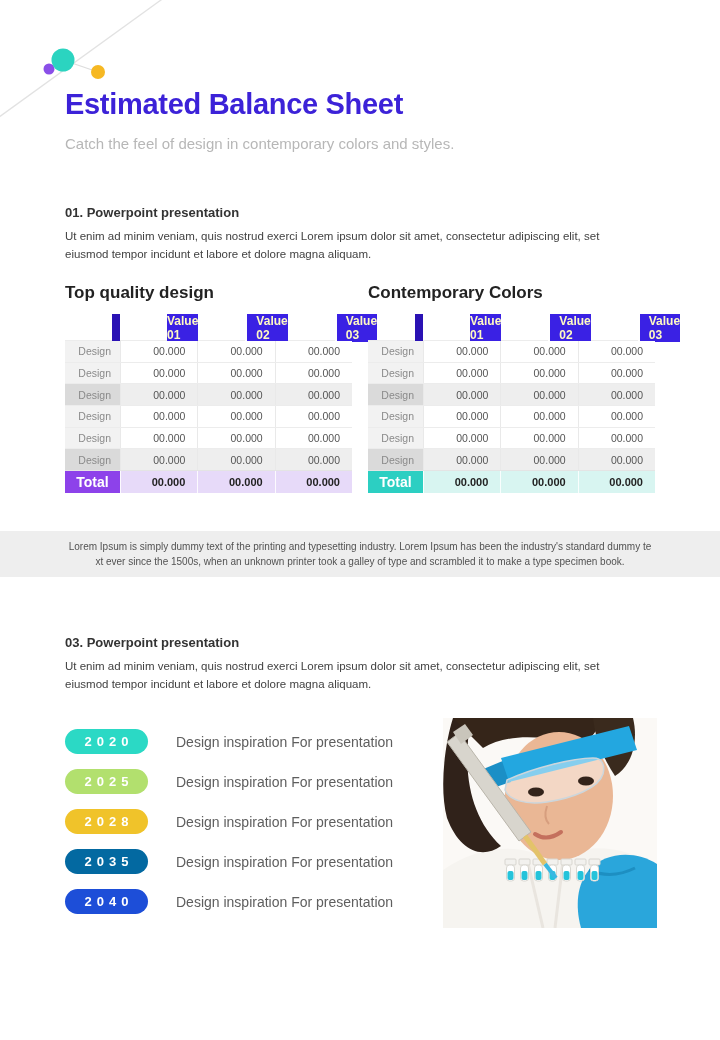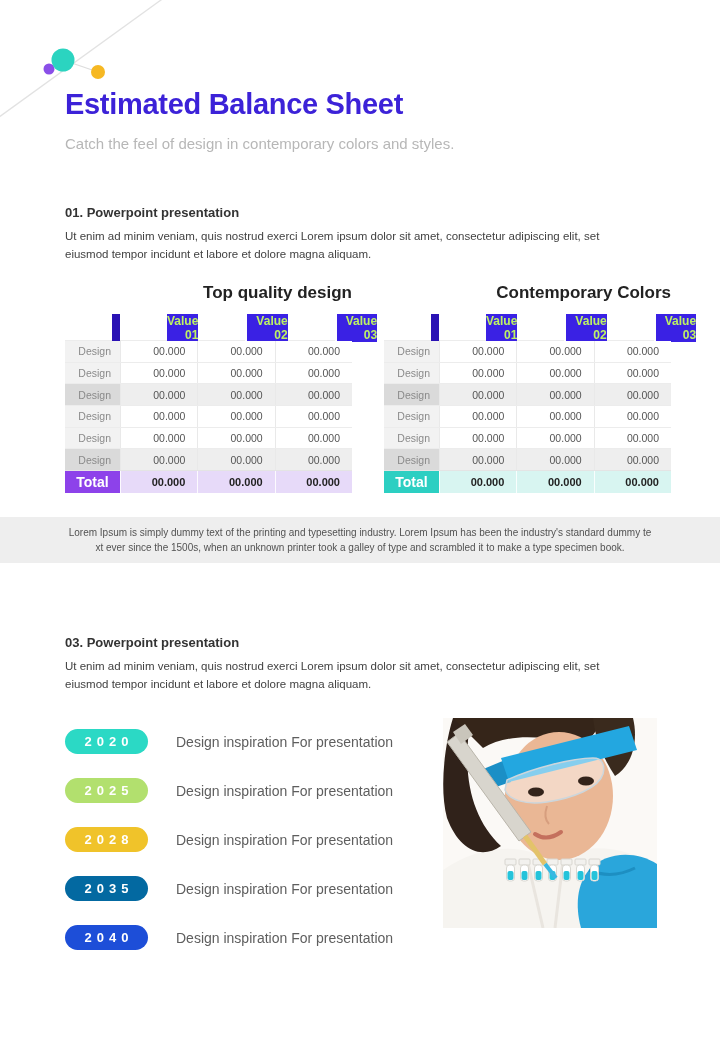--- a/index.html
+++ b/index.html
@@ -17,45 +17,45 @@
   #title { left:65px; top:88px; font-size:29px; font-weight:800; color:#3c22d8; letter-spacing:-0.3px; }
   #subtitle { left:65px; top:135px; font-size:15px; color:#b7b7b7; }
 
   
   .sec-heading { font-size:13px; font-weight:bold; color:#333; }
   .sec-body { font-size:11.5px; color:#424242; line-height:1.55; width:566px; margin-top:8px; }
   #section-01 { left:65px; top:205px; }
   #section-02 { left:65px; top:635px; }
 
   
-  #tables-row { left:65px; top:283px; width:590px; display:flex; gap:32px;text-align:right; }
+  #tables-row { left:65px; top:283px; width:590px; display:flex; gap:16px; }
   .table-block { width:287px; }
   .table-title { font-size:17px; font-weight:bold; color:#222; margin-bottom:11px; }
   .tbl { width:100%; font-size:10.5px; }
   .tr { display:grid; grid-template-columns:55px 1fr 1fr 1fr; }
   .tr.thead { height:26px; }
-  .th { color:#bef264; font-weight:bold; font-size:12px; display:flex; align-items:center; justify-content:center;margin-left:47px; }
+  .th { color:#fef9c3; font-weight:bold; font-size:12px; display:flex; align-items:center; justify-content:center;margin-left:47px; }
   .th.sep { border-left:2px solid #ffffff;padding-left:9px; }
   .tr.body { height:21.7px; border-top:1px solid #ececec; }
   .tc { display:flex; align-items:center; }
   .lbl { background:#f2f2f2; color:#8a8a8a; justify-content:flex-end; padding-right:9px; }
   .val { background:#ffffff; color:#555; justify-content:flex-end; padding-right:12px; border-left:1px solid #e9e9e9; }
   .tr.body.alt .lbl { background:#dadada; }
   .tr.body.alt .val { background:#eeeeee; }
   .tr.totalr { height:23px; border-top:1px solid #e4e4e4; }
   .tl { color:#fff; font-weight:bold; font-size:14px; justify-content:center; }
   .tv { color:#222; font-weight:bold; font-size:11px; justify-content:flex-end; padding-right:12px; border-left:1px solid rgba(255,255,255,.85); }
 
   
-  #banner { left:0; top:517px; width:720px; height:46px; background:#eeeeee;
+  #banner { left:0; top:531px; width:720px; height:46px; background:#eeeeee;
     display:flex; flex-direction:column; align-items:center; justify-content:center; }
   #banner div { font-size:10px; color:#525252; line-height:1.5; text-align:center; }
 
   
-  #timeline { left:65px; top:729px; display:flex; flex-direction:column; gap:24px; }
+  #timeline { left:65px; top:729px; display:flex; flex-direction:column; gap:15px; }
   .tl-row { display:flex; align-items:center; height:25px; }
   .badge { width:83px; height:25px; border-radius:13px; color:#fff; font-weight:bold; font-size:13px;
     letter-spacing:5px; padding-left:5px; display:flex; align-items:center; justify-content:center; }
   .tl-label { margin-left:28px; font-size:14px; color:#5e5e5e; }
 
   
   #photo { left:443px; top:718px; width:214px; height:210px; }
   #photo svg { display:block; width:214px; height:210px; }
 </style>
 </head>

